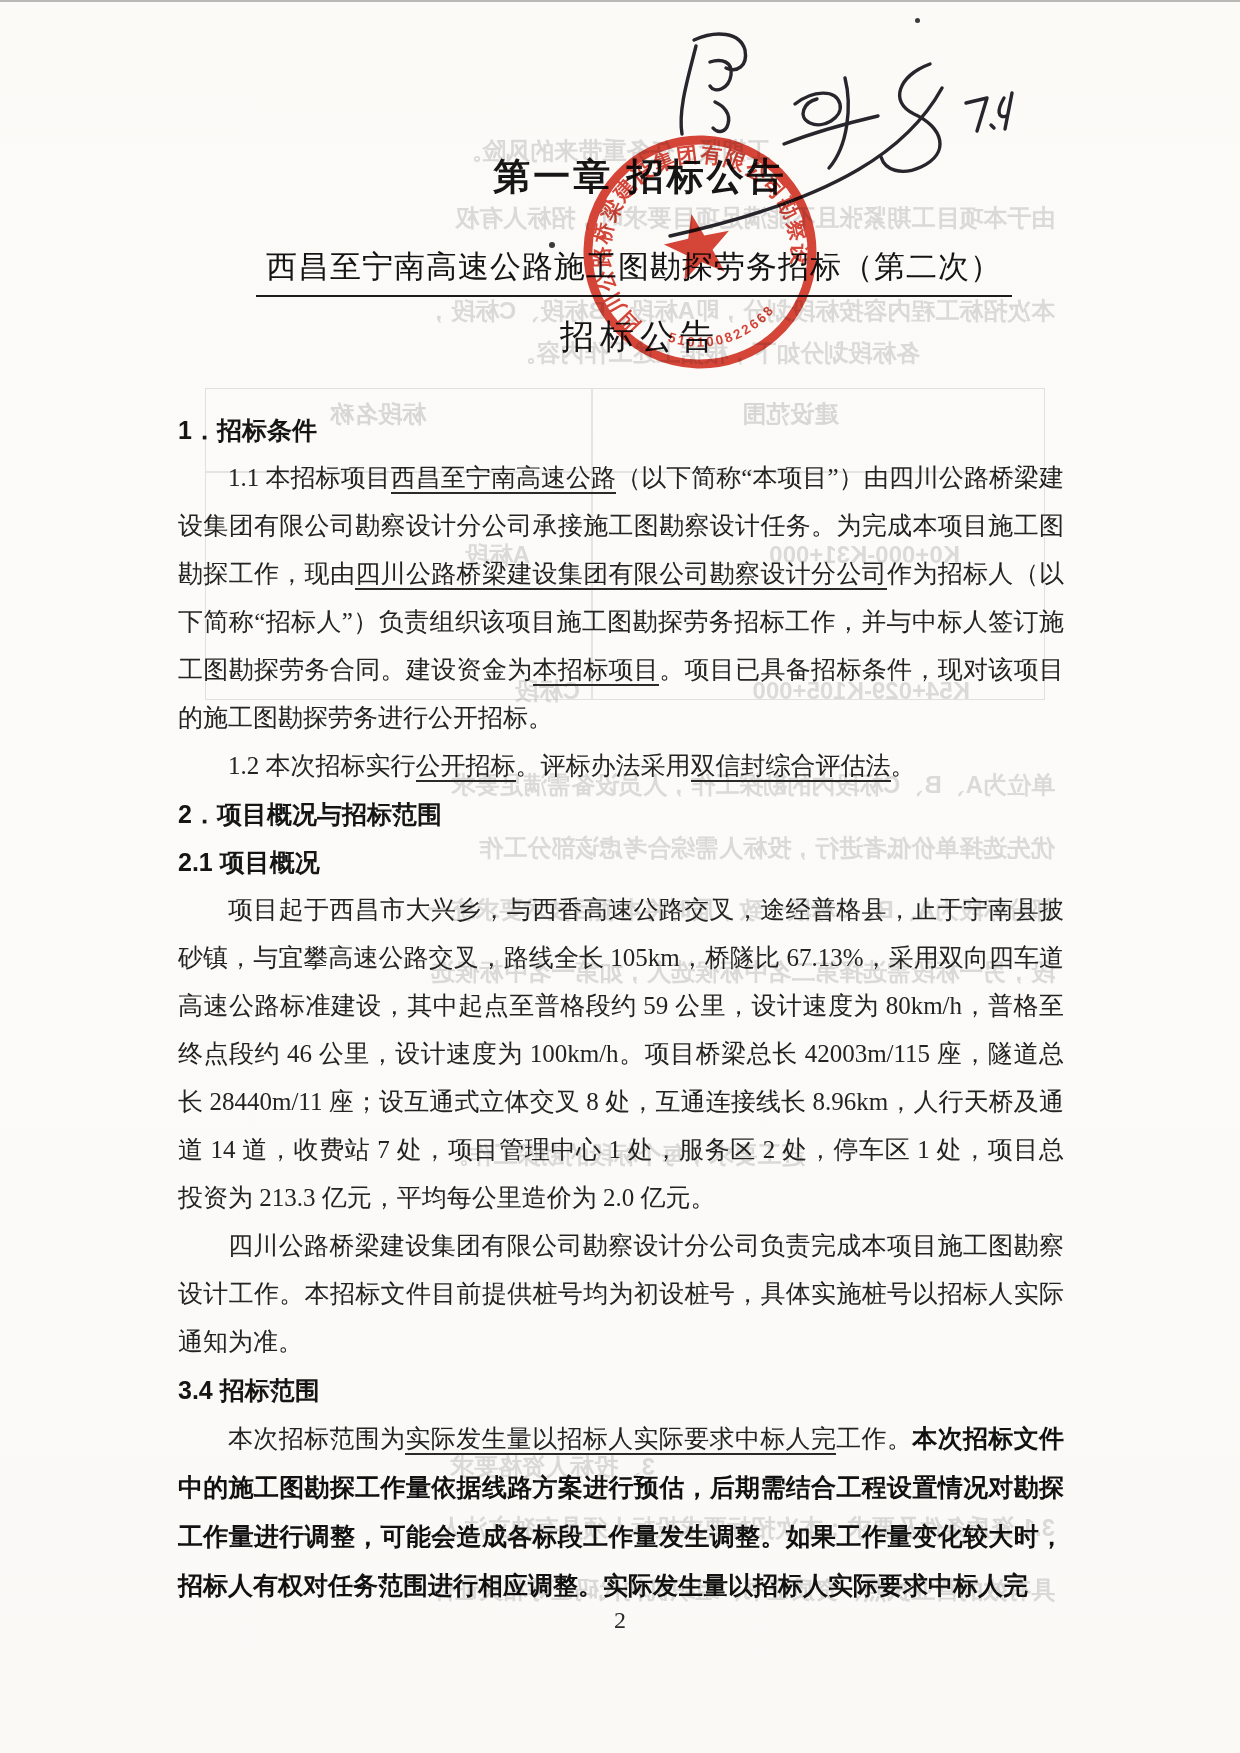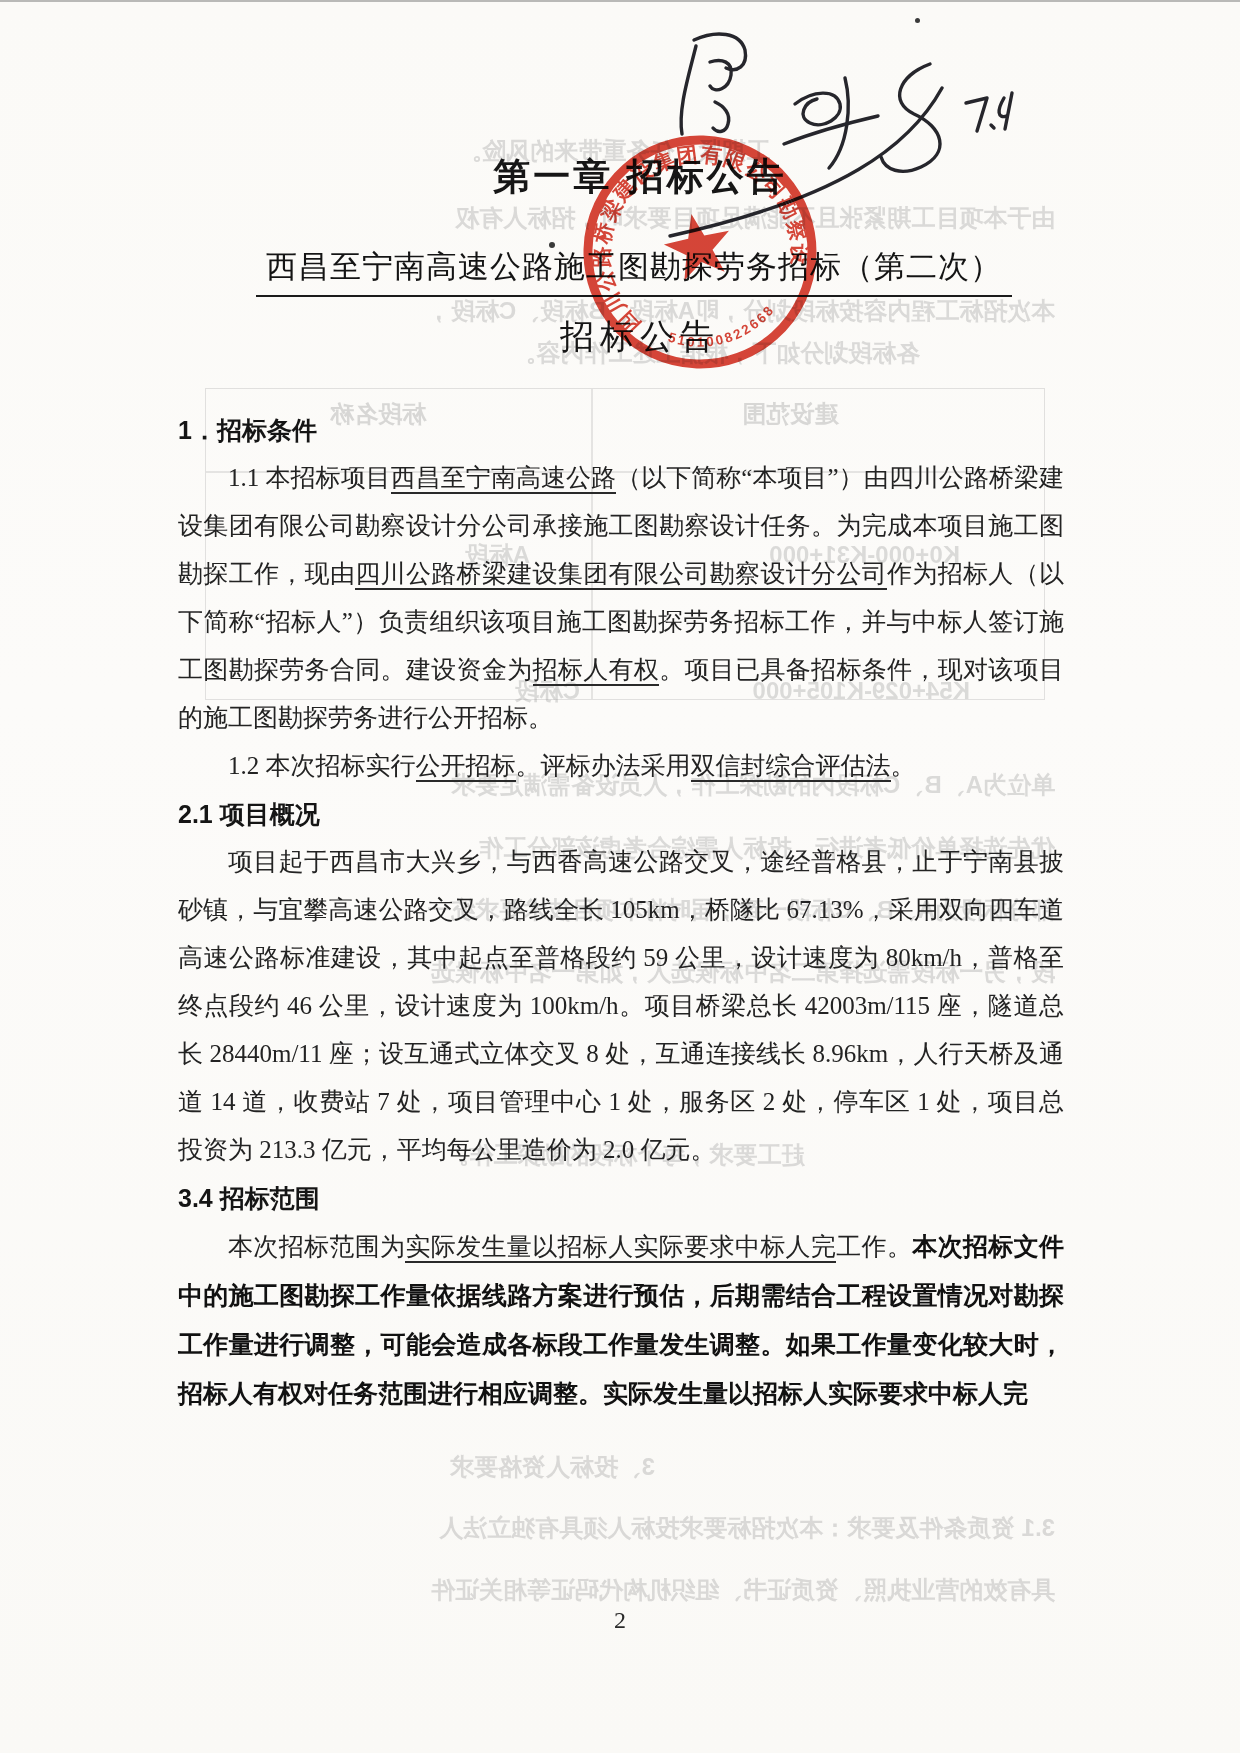--- a/index.html
+++ b/index.html
@@ -154,23 +154,25 @@
         <textPath href="#ringArc" startOffset="4">四川公路桥梁建设集团有限公司勘察设计分公司</textPath>
       </text>
       <text font-family="Liberation Sans, DejaVu Sans, sans-serif" font-weight="bold" font-size="13.5" letter-spacing="2.5" fill="#d63a2c">
         <textPath href="#serialArc" startOffset="8">510100822668</textPath>
       </text>
     </g>
   </svg>
 
   <div class="content">
     <div class="h1">1．招标条件</div>
-    <p class="para"><span>1.1 本招标项目</span><span class="u">西昌至宁南高速公路</span><span>（以下简称“本项目”）由四川公路桥梁建设集团有限公司勘察设计分公司承接施工图勘察设计任务。为完成本项目施工图勘探工作，现由</span><span class="u">四川公路桥梁建设集团有限公司勘察设计分公司</span><span>作为招标人（以下简称“招标人”）负责组织该项目施工图勘探劳务招标工作，并与中标人签订施工图勘探劳务合同。建设资金为</span><span class="u">招标人有权</span><span>。项目已具备招标条件，现对该项目的施工图勘探劳务进行公开招标。</span></p>
+    <p class="para"><span>1.1 本招标项目</span><span class="u">西昌至宁南高速公路</span><span>（以下简称“本项目”）由四川公路桥梁建设集团有限公司勘察设计分公司承接施工图勘察设计任务。为完成本项目施工图勘探工作，现由</span><span class="u">四川公路桥梁建设集团有限公司勘察设计分公司</span><span>作为招标人（以下简称“招标人”）负责组织该项目施工图勘探劳务招标工作，并与中标人签订施工图勘探劳务合同。建设资金为</span><span class="u">本招标项目</span><span>。项目已具备招标条件，现对该项目的施工图勘探劳务进行公开招标。</span></p>
     <p class="para"><span>1.2 本次招标实行</span><span class="u">公开招标</span><span>。评标办法采用</span><span class="u">双信封综合评估法</span><span>。</span></p>
+    <div class="h1">2．项目概况与招标范围</div>
     <div class="h2">2.1 项目概况</div>
     <p class="para"><span>项目起于西昌市大兴乡，与西香高速公路交叉，途经普格县，止于宁南县披砂镇，与宜攀高速公路交叉，路线全长 105km，桥隧比 67.13%，采用双向四车道高速公路标准建设，其中起点至普格段约 59 公里，设计速度为 80km/h，普格至终点段约 46 公里，设计速度为 100km/h。项目桥梁总长 42003m/115 座，隧道总长 28440m/11 座；设互通式立体交叉 8 处，互通连接线长 8.96km，人行天桥及通道 14 道，收费站 7 处，项目管理中心 1 处，服务区 2 处，停车区 1 处，项目总投资为 213.3 亿元，平均每公里造价为 2.0 亿元。</span></p>
+    <p class="para"><span>四川公路桥梁建设集团有限公司勘察设计分公司负责完成本项目施工图勘察设计工作。本招标文件目前提供桩号均为初设桩号，具体实施桩号以招标人实际通知为准。</span></p>
     <div class="h2">3.4 招标范围</div>
     <p class="para"><span>本次招标范围为</span><span class="u">实际发生量以招标人实际要求中标人完</span><span>工作。</span><span class="b">本次招标文件中的施工图勘探工作量依据线路方案进行预估，后期需结合工程设置情况对勘探工作量进行调整，可能会造成各标段工作量发生调整。如果工作量变化较大时，招标人有权对任务范围进行相应调整。实际发生量以招标人实际要求中标人完</span></p>
   </div>
 
   <div class="page-number">2</div>
 
 </div>
 
 </body></html>

